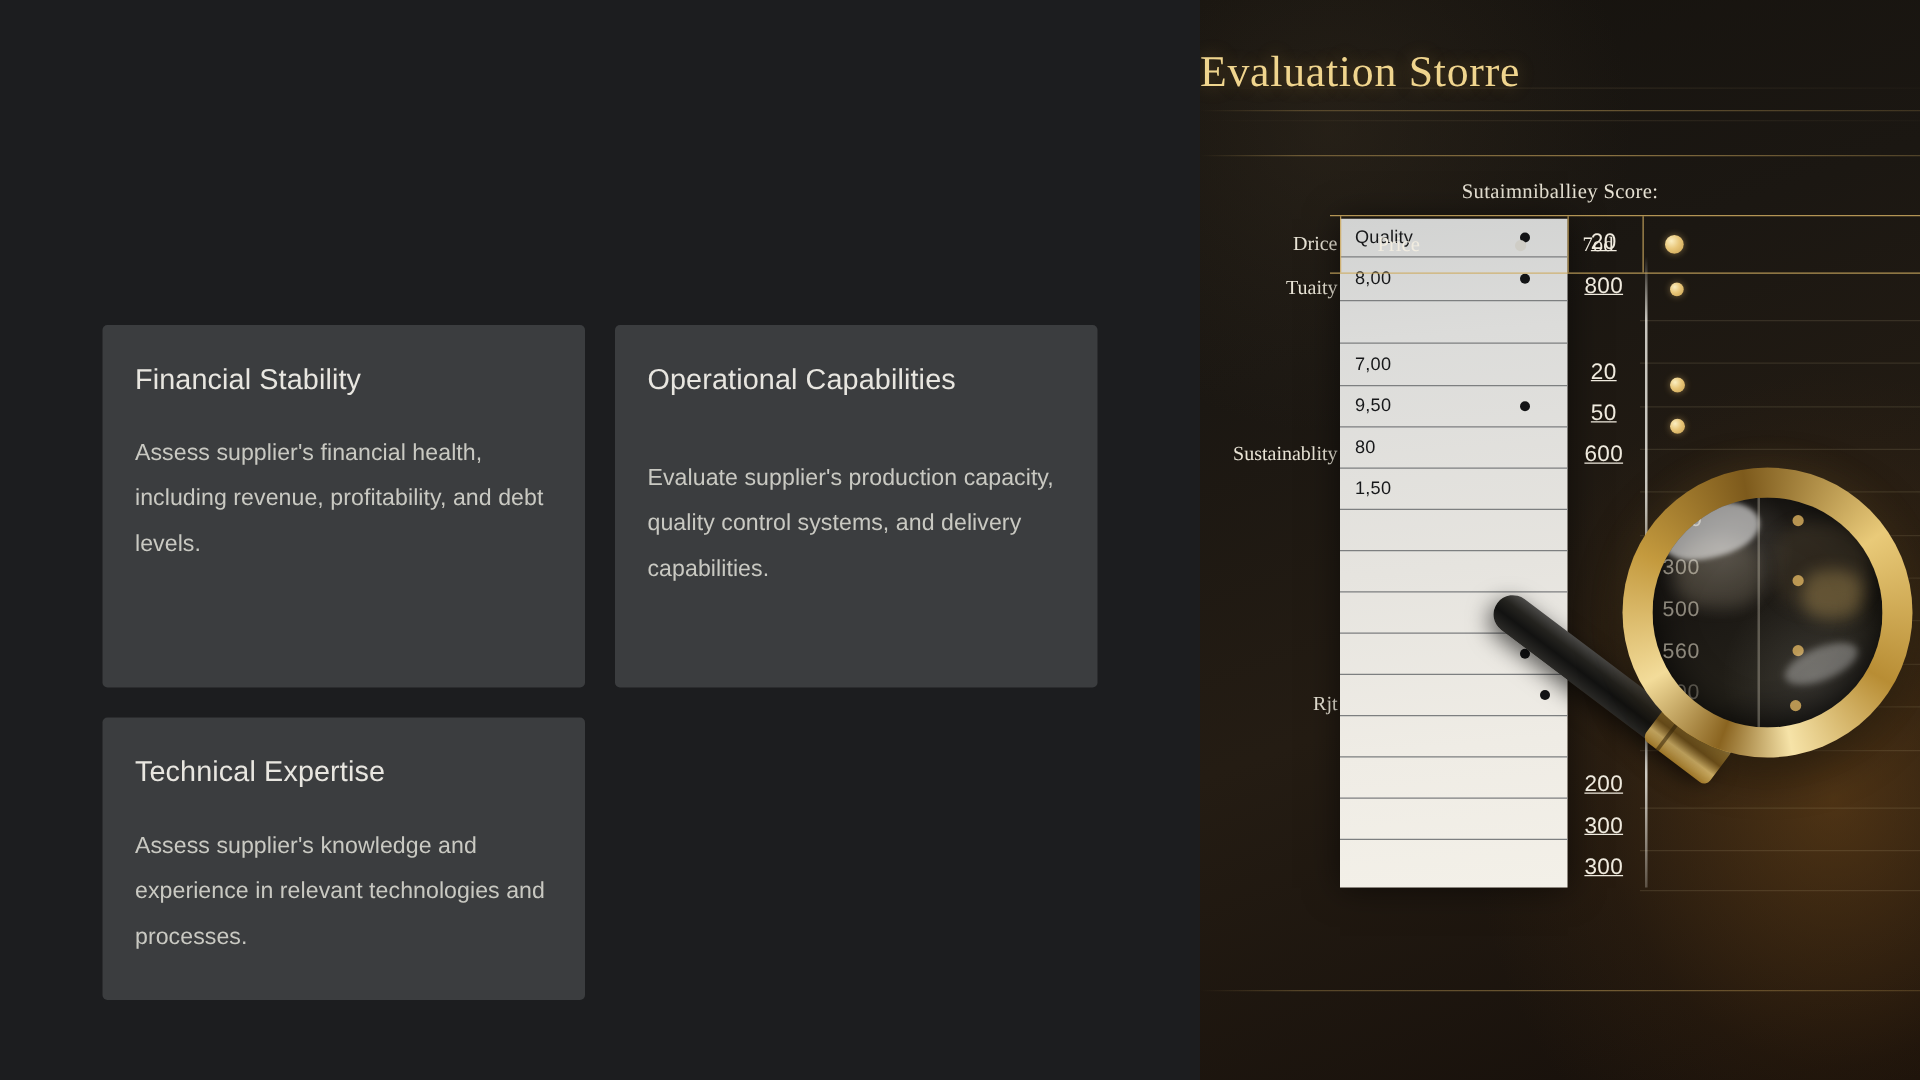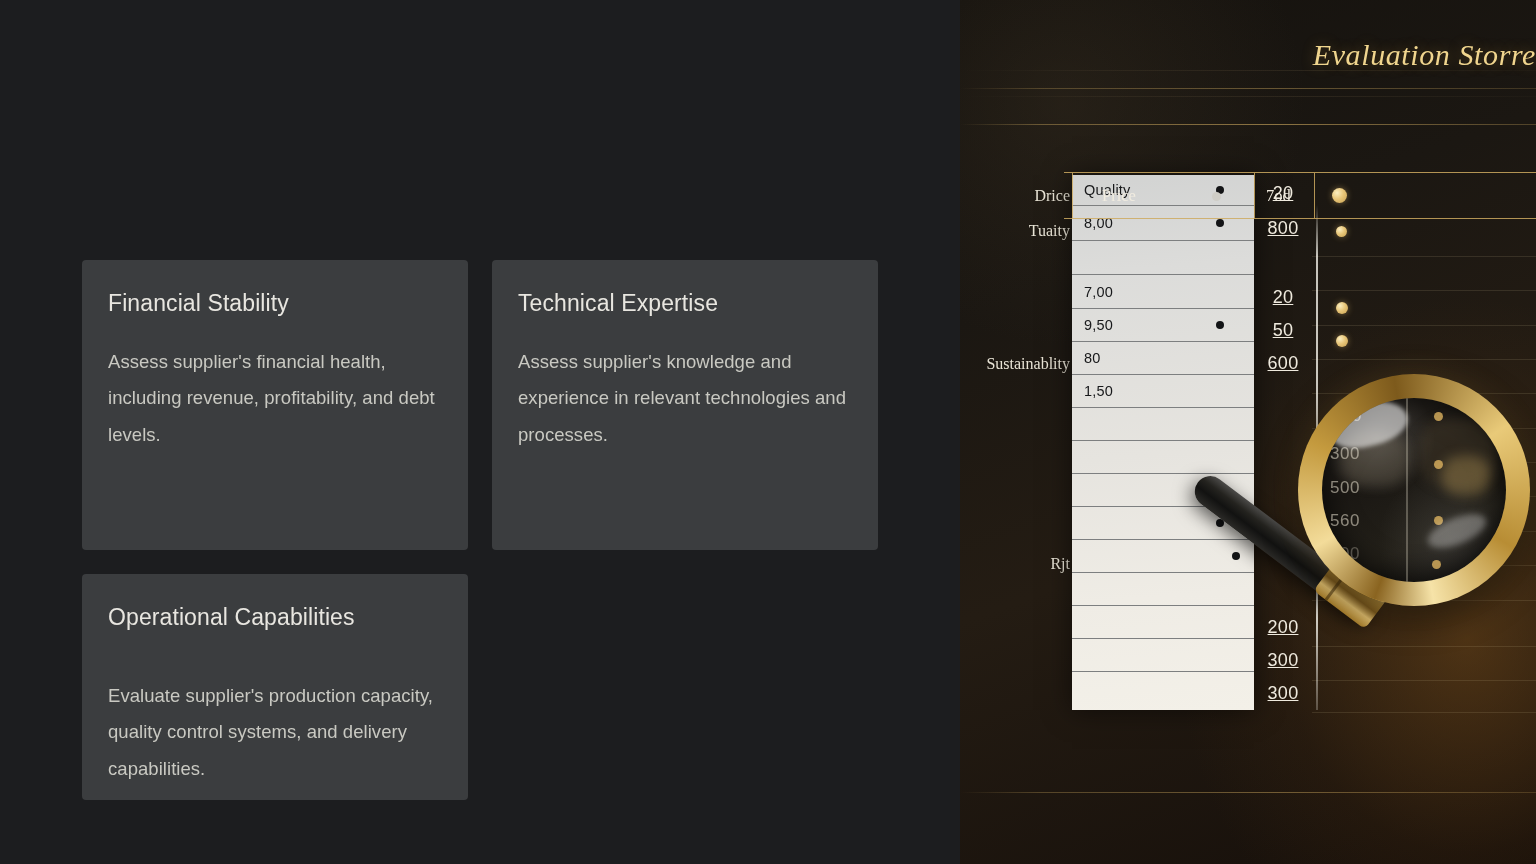--- a/index.html
+++ b/index.html
@@ -84,27 +84,26 @@
   }
   .goldline {
     position: absolute; left: 0; width: 576px; height: 1px;
     background: linear-gradient(90deg, rgba(214,176,98,0) 0%, rgba(214,176,98,0.50) 14%, rgba(214,176,98,0.75) 55%, rgba(214,176,98,0.35) 100%);
   }
 
   #doc-title {
     position: absolute;
     left: 0; top: 38px;
     width: 576px;
-    text-align: right;
+    text-align: left;
     font-family: "Liberation Serif", serif;
-    font-size: 30px;
+    font-size: 35px;
     color: #f0d58e;
     letter-spacing: 0.6px;
     text-shadow: 0 0 14px rgba(215,165,70,0.35);
-    font-style: italic;
   }
   #score-label {
     position: absolute;
     left: 0; top: 143px;
     width: 576px;
     text-align: center;
     font-family: "Liberation Serif", serif;
     font-size: 16.5px;
     color: #e7e2d4;
     letter-spacing: 0.3px;
@@ -313,43 +312,44 @@
   <div id="left-pane">
 
 
     <div id="card-grid">
 
       <div class="card">
         <div class="card-title">Financial Stability</div>
         <div class="card-body">Assess supplier's financial health, including revenue, profitability, and debt levels.</div>
       </div>
 
+      <div class="card pad-lower">
+        <div class="card-title">Operational Capabilities</div>
+        <div class="card-body">Evaluate supplier's production capacity, quality control systems, and delivery capabilities.</div>
+      </div>
+
       <div class="card">
         <div class="card-title">Technical Expertise</div>
         <div class="card-body">Assess supplier's knowledge and experience in relevant technologies and processes.</div>
-      </div>
-
-      <div class="card pad-lower">
-        <div class="card-title">Operational Capabilities</div>
-        <div class="card-body">Evaluate supplier's production capacity, quality control systems, and delivery capabilities.</div>
       </div>
 
 
     </div>
   </div>
 
   <div id="image-pane">
 
     <div class="grain" style="top:70px"></div>
     <div class="grain" style="top:96px"></div>
     <div class="goldline" style="top:88px;opacity:.55"></div>
     <div class="goldline" style="top:124px;opacity:.8"></div>
     <div class="goldline" style="top:792px;opacity:.6"></div>
 
     <div id="doc-title">Evaluation Storre</div>
+    <div id="score-label">Sutaimniballiey Score:</div>
 
     <div class="rowlabel" style="top:187px">Drice</div>
     <div class="rowlabel" style="top:222px">Tuaity</div>
     <div class="rowlabel" style="top:355px">Sustainablity</div>
     <div class="rowlabel" style="top:555px">Rjt</div>
 
     <div class="dline" style="top:256px"></div>
     <div class="dline" style="top:290px"></div>
     <div class="dline" style="top:325px"></div>
     <div class="dline" style="top:359px"></div>

